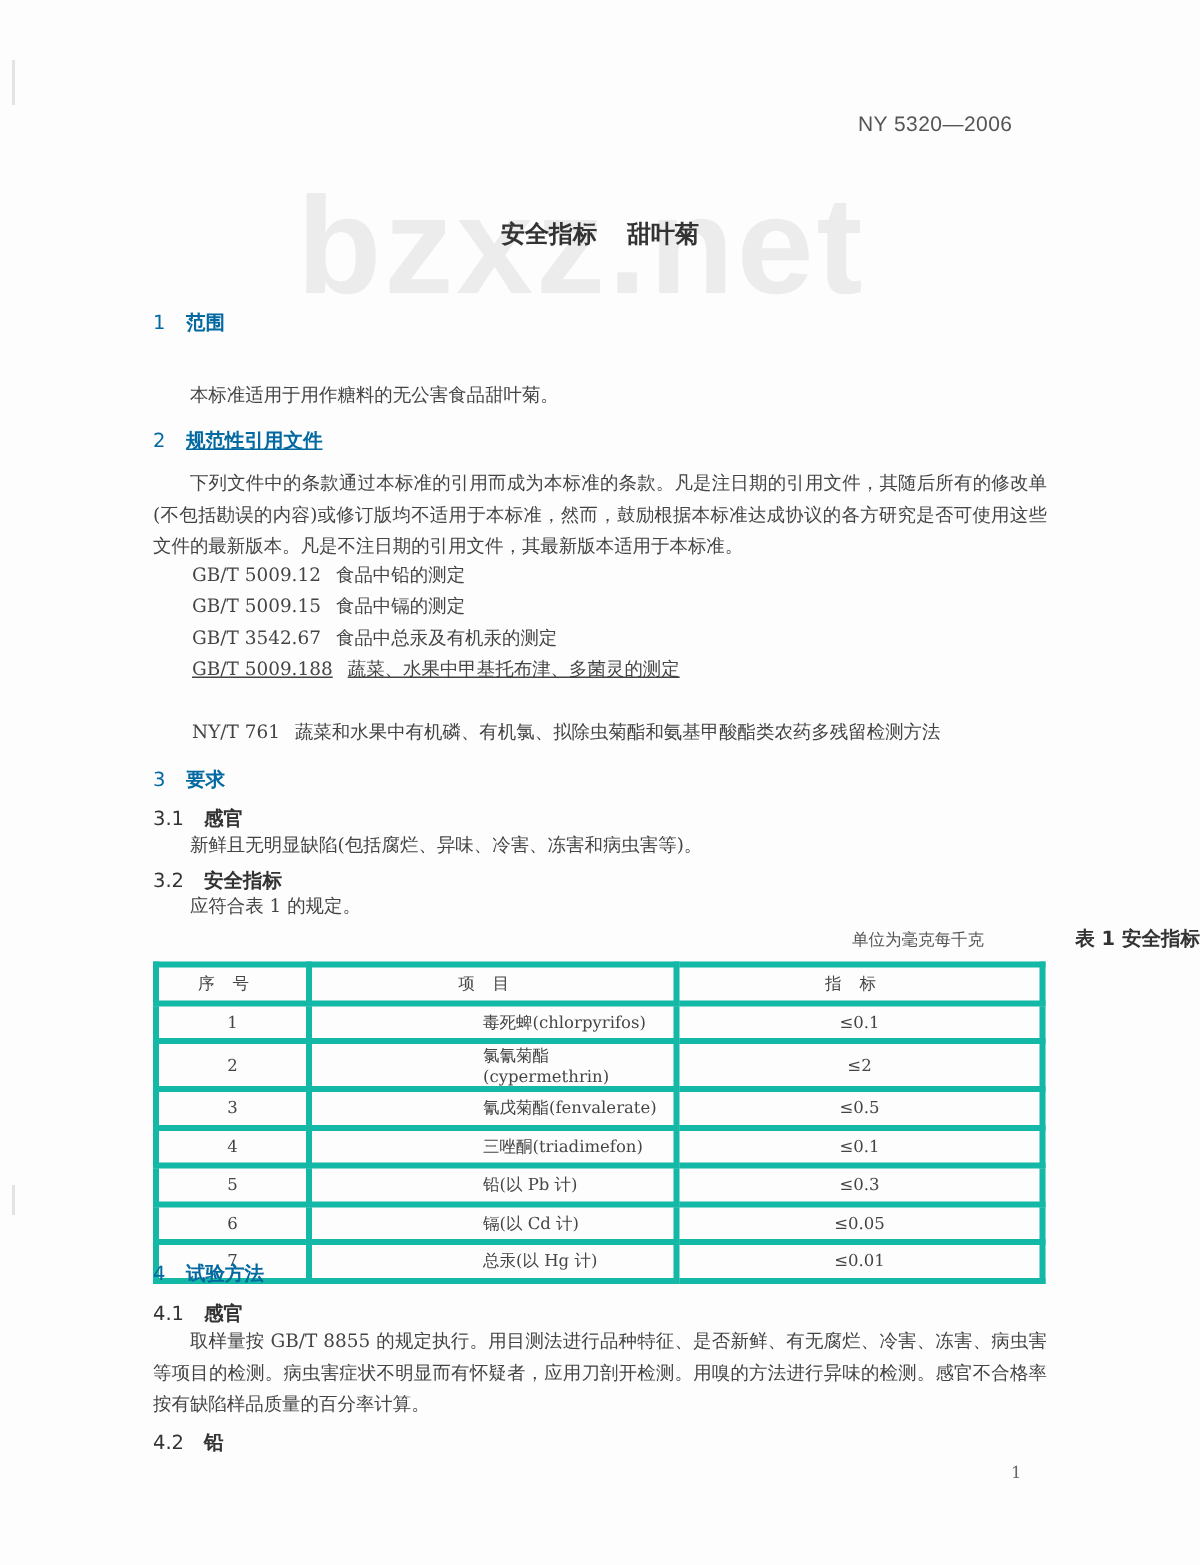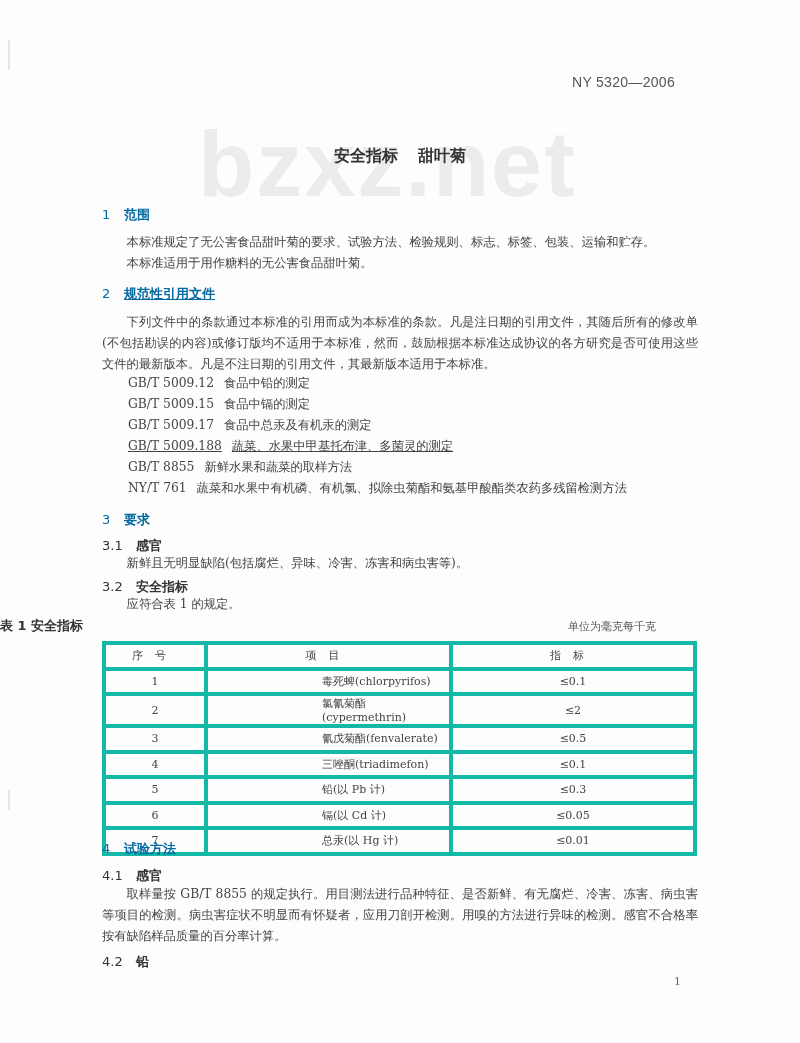--- a/index.html
+++ b/index.html
@@ -37,21 +37,21 @@
   .para {
     position: absolute; left: 102px; width: 596px; font-size: 12.3px; line-height: 21px;
     color: #444; text-align: justify;
   }
   .indent { text-indent: 2em; }
   .ref-line {
     position: absolute; left: 128px; font-size: 12.3px; color: #444;
   }
   .ref-line .code { margin-right: 10px; }
   .table-caption {
-    position: absolute; left: 0; width: 800px; top: 617px; text-align: left;
+    position: absolute; left: 0; width: 800px; top: 617px; text-align: right;
     font-size: 13px; font-weight: bold; color: #333; font-family: "DejaVu Sans", sans-serif;
   }
   .table-unit {
     position: absolute; left: 568px; top: 619px; font-size: 11px; color: #555;
   }
   table.safety {
     position: absolute; left: 102px; top: 641px; width: 595px; border-collapse: collapse;
     font-size: 11px; color: #444;
   }
   table.safety th, table.safety td {
@@ -80,42 +80,38 @@
 
   <div class="watermark">bzxz.net</div>
 
   <div class="title">
     <span>安全指标</span><span>甜叶菊</span>
   </div>
 
   <div class="h1" style="top:206px;">
     <span class="num">1</span><span>范围</span>
   </div>
-  <div class="para indent" style="top:232px;">本标准规定了无公害食品甜叶菊的要求、试验方法、检验规则、标志、标签、包装、运输和贮存。</div>
   <div class="para indent" style="top:253px;">本标准适用于用作糖料的无公害食品甜叶菊。</div>
 
   <div class="h1" style="top:285px;text-decoration:underline;">
     <span class="num">2</span><span>规范性引用文件</span>
   </div>
   <div class="para indent" style="top:312px;">下列文件中的条款通过本标准的引用而成为本标准的条款。凡是注日期的引用文件，其随后所有的修改单(不包括勘误的内容)或修订版均不适用于本标准，然而，鼓励根据本标准达成协议的各方研究是否可使用这些文件的最新版本。凡是不注日期的引用文件，其最新版本适用于本标准。</div>
 
   <div class="ref-line" style="top:375px;">
     <span class="code">GB/T 5009.12</span><span>食品中铅的测定</span>
   </div>
   <div class="ref-line" style="top:396px;">
     <span class="code">GB/T 5009.15</span><span>食品中镉的测定</span>
   </div>
   <div class="ref-line" style="top:417px;">
-    <span class="code">GB/T 5009.17</span><span>食品中总汞及有机汞的测定</span>
+    <span class="code">GB/T 3542.67</span><span>食品中总汞及有机汞的测定</span>
   </div>
   <div class="ref-line" style="top:438px;text-decoration:underline;">
     <span class="code">GB/T 5009.188</span><span>蔬菜、水果中甲基托布津、多菌灵的测定</span>
-  </div>
-  <div class="ref-line" style="top:459px;">
-    <span class="code">GB/T 8855</span><span>新鲜水果和蔬菜的取样方法</span>
   </div>
   <div class="ref-line" style="top:480px;">
     <span class="code">NY/T 761</span><span>蔬菜和水果中有机磷、有机氯、拟除虫菊酯和氨基甲酸酯类农药多残留检测方法</span>
   </div>
 
   <div class="h1" style="top:511px;">
     <span class="num">3</span><span>要求</span>
   </div>
   <div class="h2" style="top:537px;">
     <span class="num">3.1</span><span>感官</span>

